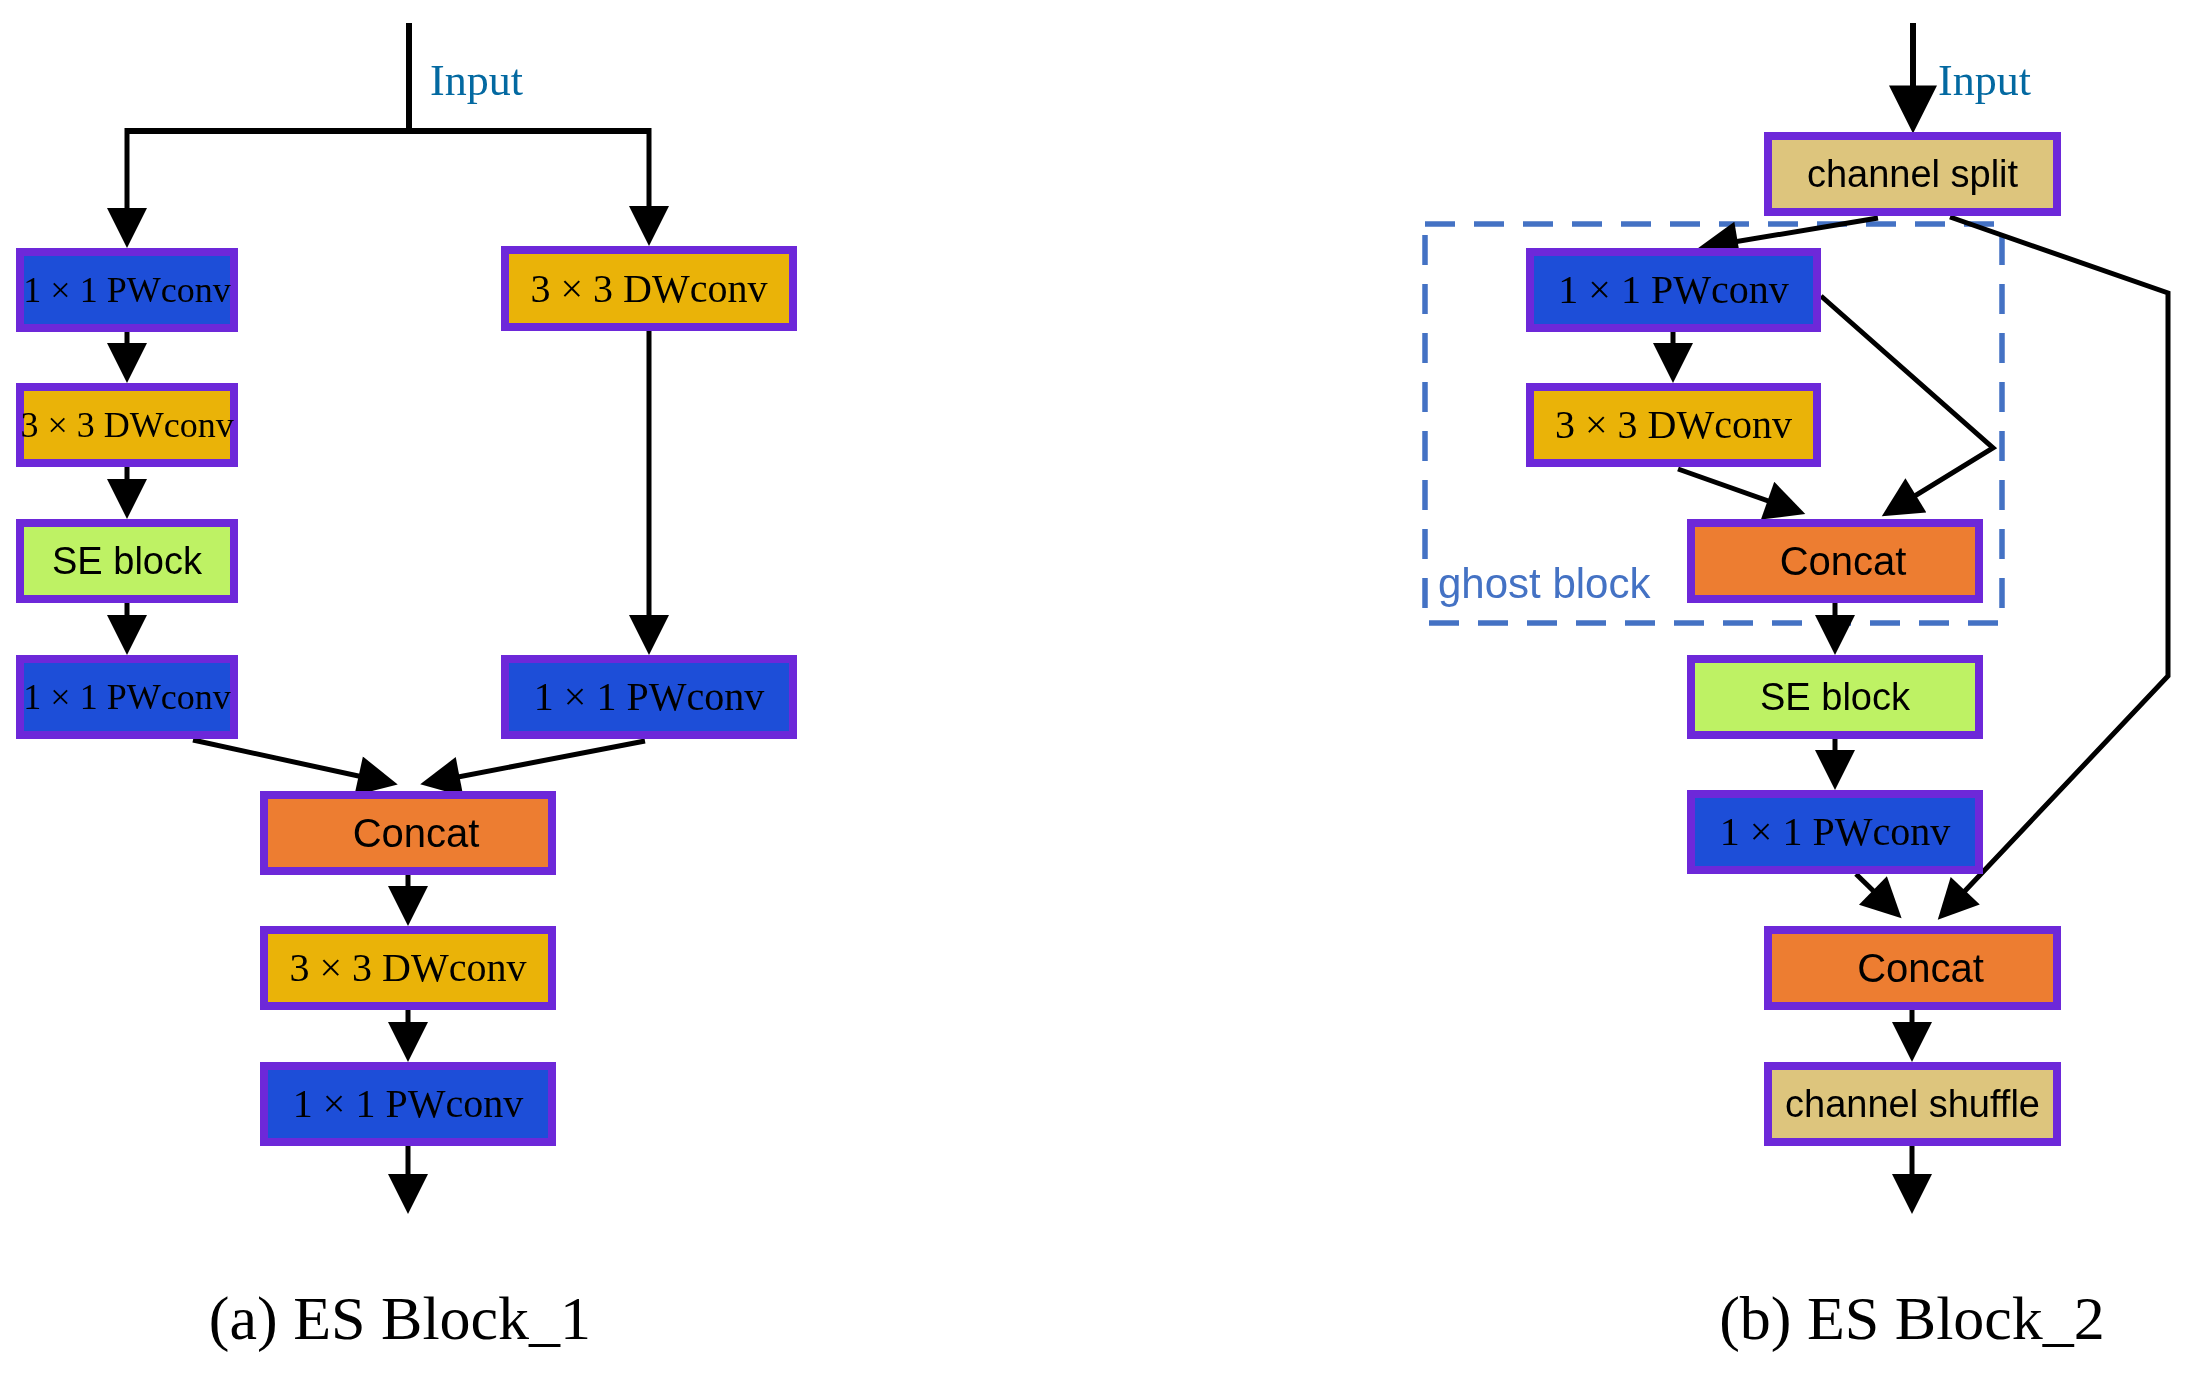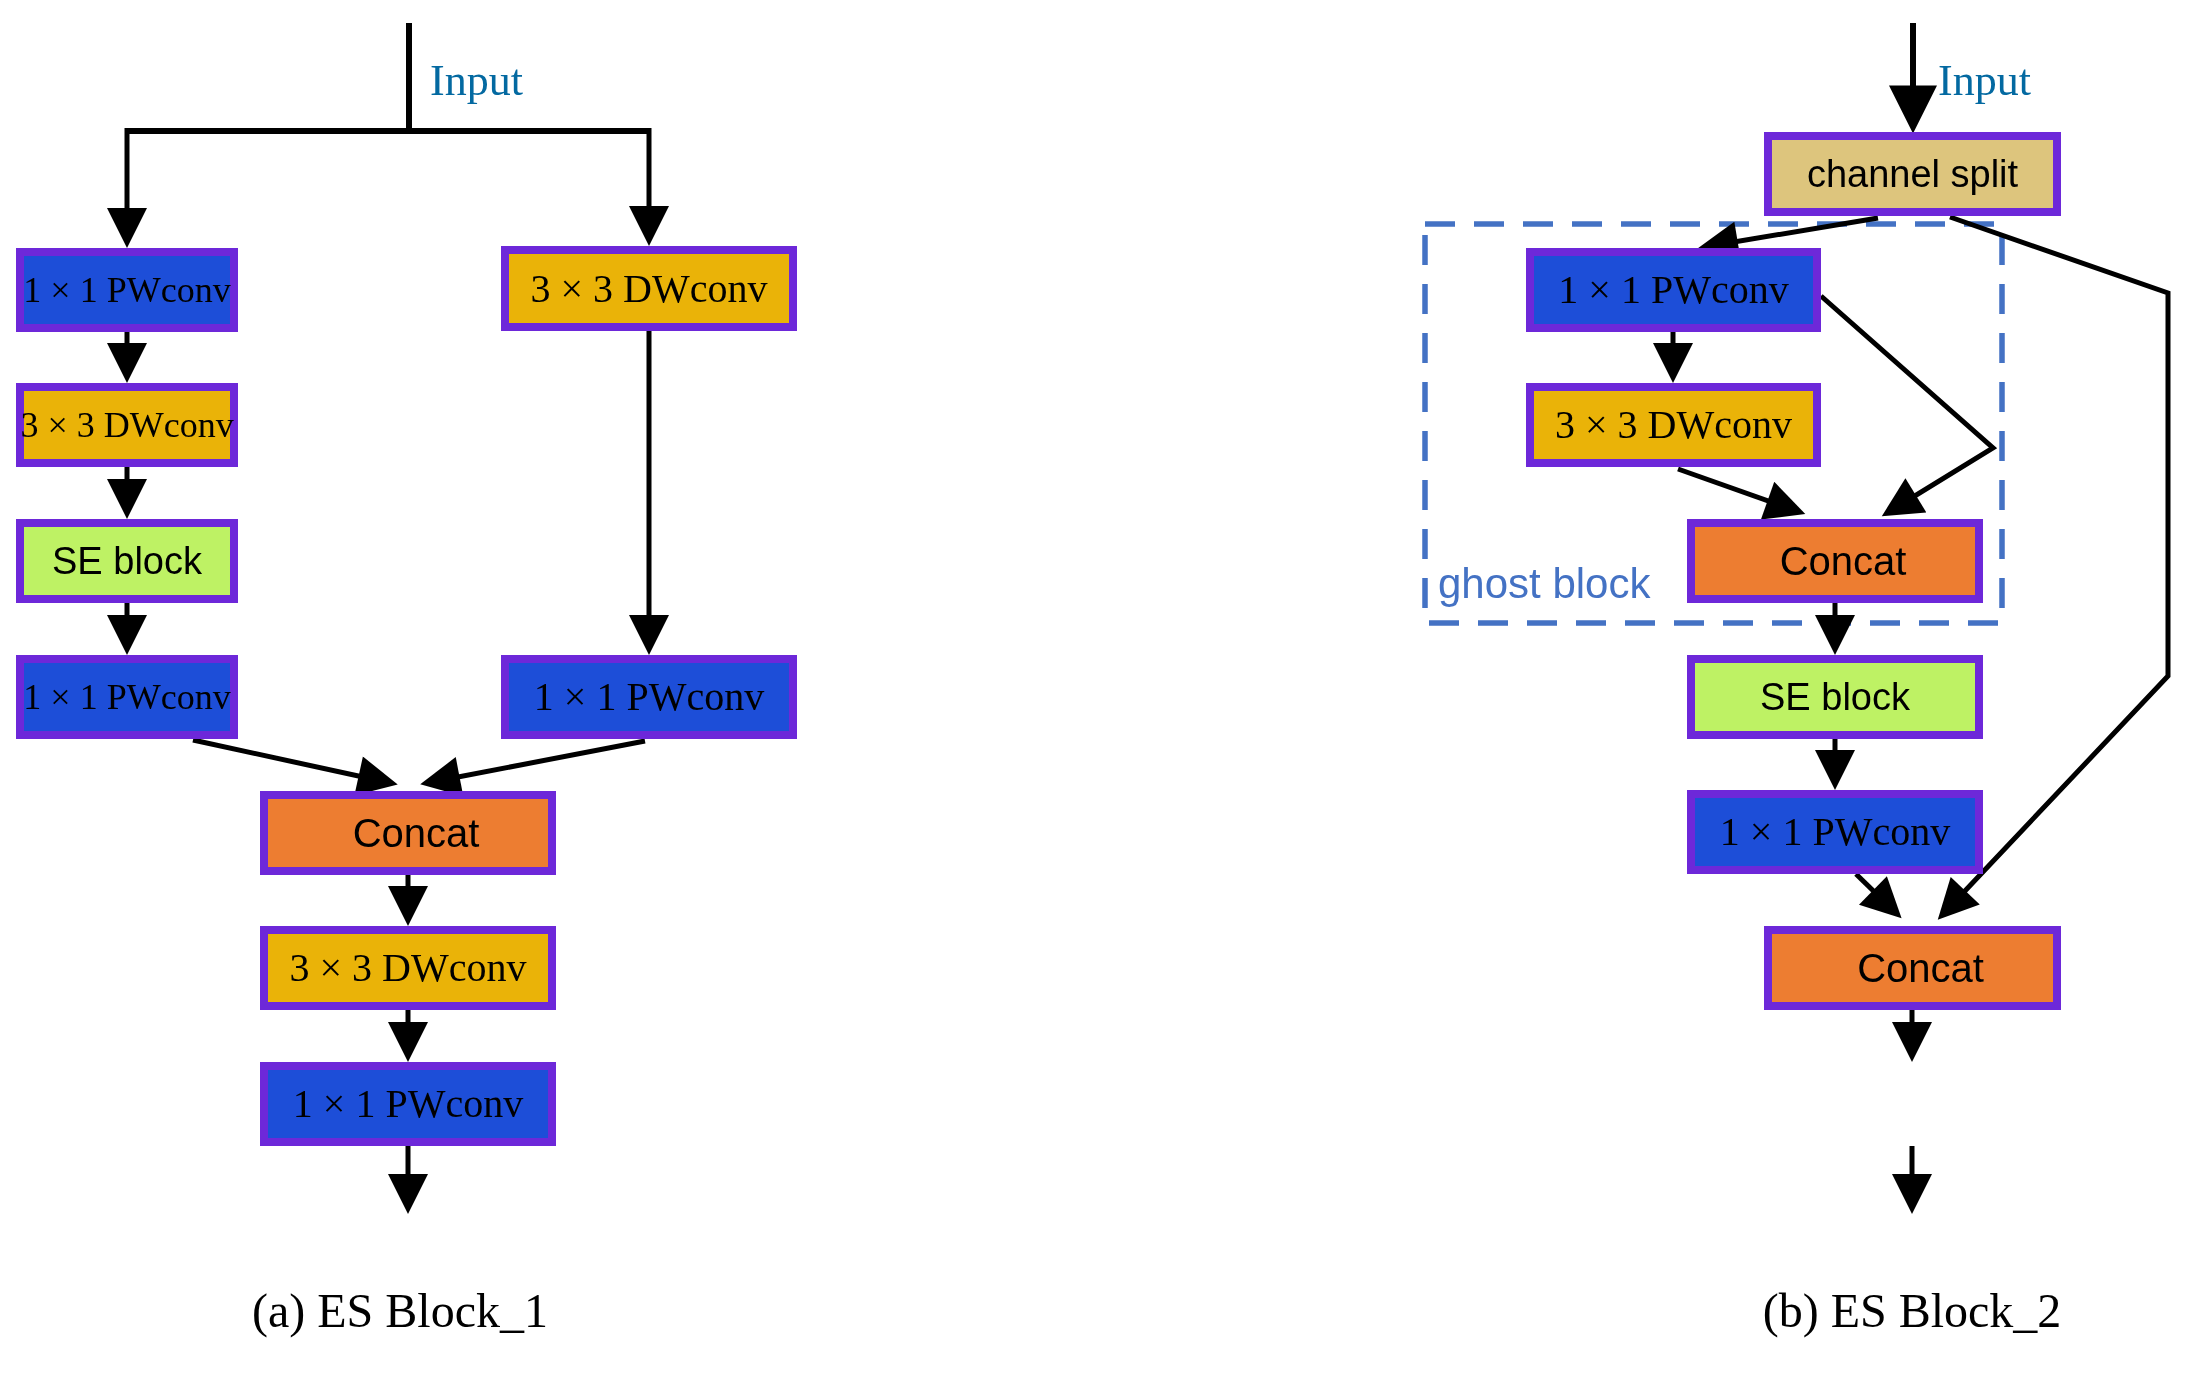--- a/index.html
+++ b/index.html
@@ -12,21 +12,21 @@
        color:#000;text-align:center;line-height:1;white-space:nowrap;}
   .serif{font-family:"Liberation Serif",serif;}
   .sans{font-family:"Liberation Sans",sans-serif;}
   .green{background:#1d4ed8;}
   .blue{background:#eab308;}
   .lavender{background:#bef264;}
   .orange{background:#ed7d31;padding-left:16px;}
   .tan{background:#ddc57d;}
 
   .floatlabel{position:absolute;color:#0369a1;white-space:nowrap;}
-  .caption{position:absolute;text-align:center;font-size:48px;color:#000;
+  .caption{position:absolute;text-align:center;font-size:62px;color:#000;
            font-family:"Liberation Serif",serif;white-space:nowrap;}
   .ghostlabel{position:absolute;color:#4472c4;font-family:"Liberation Sans",sans-serif;
               font-size:42px;white-space:nowrap;margin-top:12px;}
 </style>
 </head>
 <body>
 
 <div id="page">
 
   <svg class="wires" viewBox="0 0 2194 1386" xmlns="http://www.w3.org/2000/svg">
@@ -81,18 +81,19 @@
 
   <div class="floatlabel serif" style="left:1938px;top:55px;font-size:44px;">Input</div>
 
   <div class="box tan sans" style="left:1764px;top:132px;width:297px;height:84px;font-size:38px;">channel split</div>
   <div class="box green serif" style="left:1526px;top:248px;width:295px;height:84px;font-size:40px;">1 × 1 PWconv</div>
   <div class="box blue serif" style="left:1526px;top:383px;width:295px;height:84px;font-size:40px;">3 × 3 DWconv</div>
   <div class="box orange sans" style="left:1687px;top:519px;width:296px;height:84px;font-size:40px;">Concat</div>
   <div class="box lavender sans" style="left:1687px;top:655px;width:296px;height:84px;font-size:38px;">SE block</div>
   <div class="box green serif" style="left:1687px;top:790px;width:296px;height:84px;font-size:40px;">1 × 1 PWconv</div>
   <div class="box orange sans" style="left:1764px;top:926px;width:297px;height:84px;font-size:40px;">Concat</div>
+  <div class="box tan sans" style="left:1764px;top:1062px;width:297px;height:84px;font-size:38px;">channel shuffle</div>
 
   <div class="ghostlabel" style="left:1438px;top:548px;">ghost block</div>
 
   <div class="caption" style="left:1592px;top:1283px;width:640px;">(b) ES Block_2</div>
 
 </div>
 
 </body></html>

